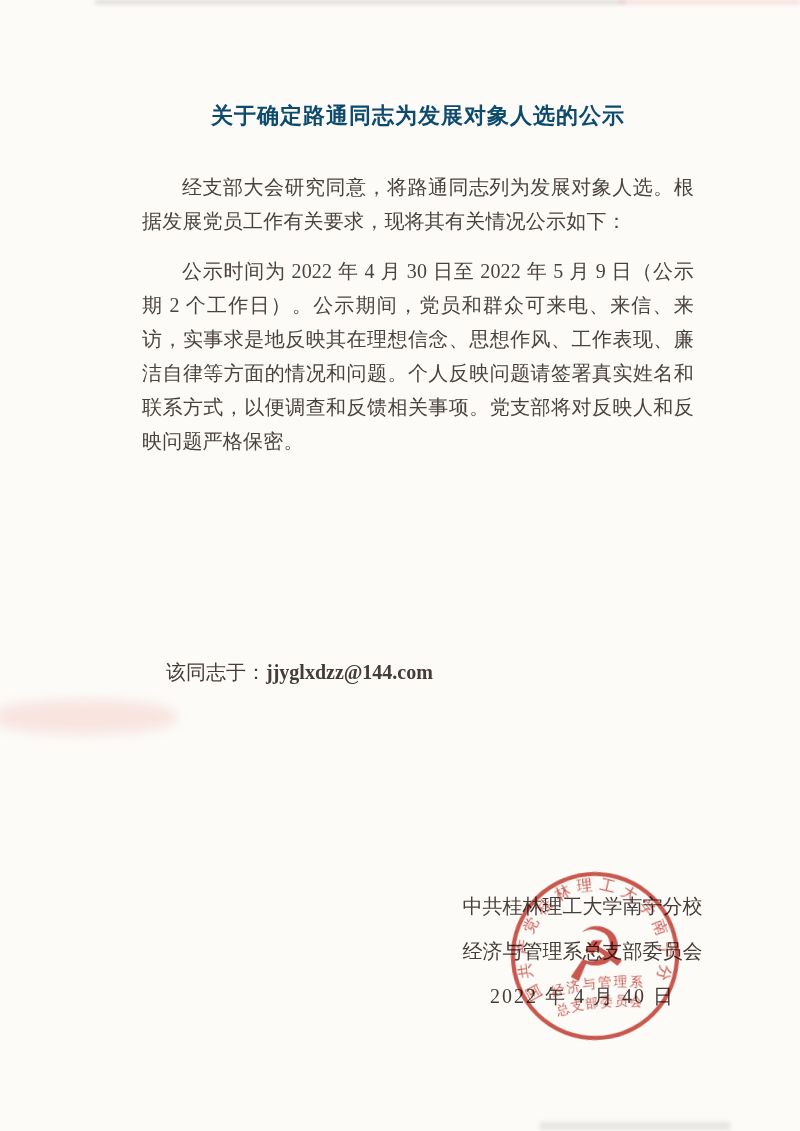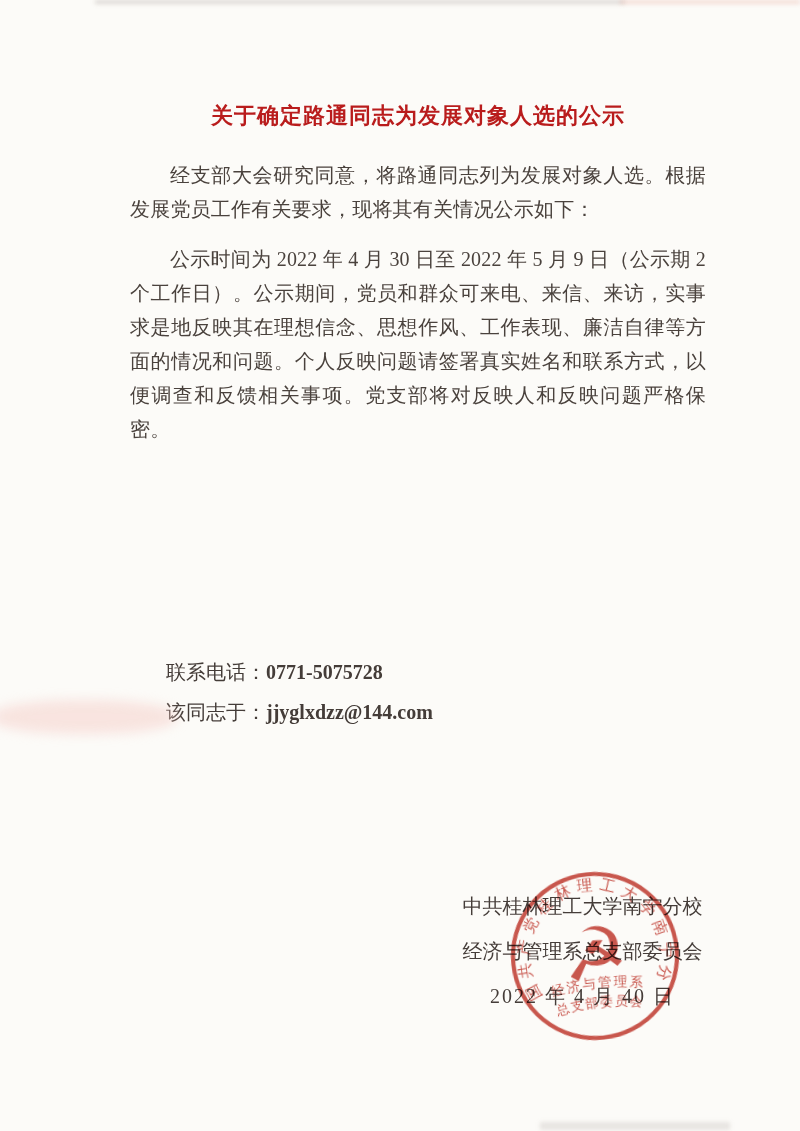--- a/index.html
+++ b/index.html
@@ -6,28 +6,28 @@
   body{
     width:800px;height:1131px;position:relative;overflow:hidden;
     background:#fcfbf8;
     font-family:"Liberation Serif","DejaVu Serif",serif;
     color:#4a423d;
   }
   .paper{position:absolute;inset:0}
   .doc-title{
     position:absolute;left:126px;top:86px;width:584px;
     text-align:center;font-size:22px;font-weight:bold;
-    letter-spacing:1px;color:#b91c1c;
+    letter-spacing:1px;color:#0c4a6e;
   }
   .body-text{
     position:absolute;left:126px;top:154px;width:584px;
     font-size:20px;line-height:34px;text-align:justify;
     letter-spacing:.2px;
   }
-  .body-text p{margin:4px;text-indent:2em}
+  .body-text p{margin:16px;text-indent:2em}
   .body-text p.para-gap{margin-top:16px}
   .contacts{position:absolute;left:166px;top:652px;font-size:20px;color:#443c38}
   .contact-row{height:40px;line-height:40px;white-space:nowrap}
   .contact-value{font-weight:bold}
   .signature{
     position:absolute;left:455px;top:884px;width:255px;
     text-align:center;font-size:20px;line-height:45px;color:#453d39;
   }
   .signature .sig-date{letter-spacing:2px}
   .seal{
@@ -48,23 +48,20 @@
 <div class="paper">
 
   <h1 class="doc-title">关于确定路通同志为发展对象人选的公示</h1>
 
   <div class="body-text">
     <p>经支部大会研究同意，将路通同志列为发展对象人选。根据发展党员工作有关要求，现将其有关情况公示如下：</p>
     <p class="para-gap">公示时间为 2022 年 4 月 30 日至 2022 年 5 月 9 日（公示期 2 个工作日）。公示期间，党员和群众可来电、来信、来访，实事求是地反映其在理想信念、思想作风、工作表现、廉洁自律等方面的情况和问题。个人反映问题请签署真实姓名和联系方式，以便调查和反馈相关事项。党支部将对反映人和反映问题严格保密。</p>
   </div>
 
   <div class="contacts">
-    <div class="contact-row">
-      <span>联系电话：</span><span class="contact-value">0771-5075728</span>
-    </div>
     <div class="contact-row">
       <span>该同志于：</span><span class="contact-value">jjyglxdzz@144.com</span>
     </div>
   </div>
 
   <div class="signature">
     <div>中共桂林理工大学南宁分校</div>
     <div>经济与管理系总支部委员会</div>
     <div class="sig-date">2022 年 4 月 40 日</div>
   </div>

